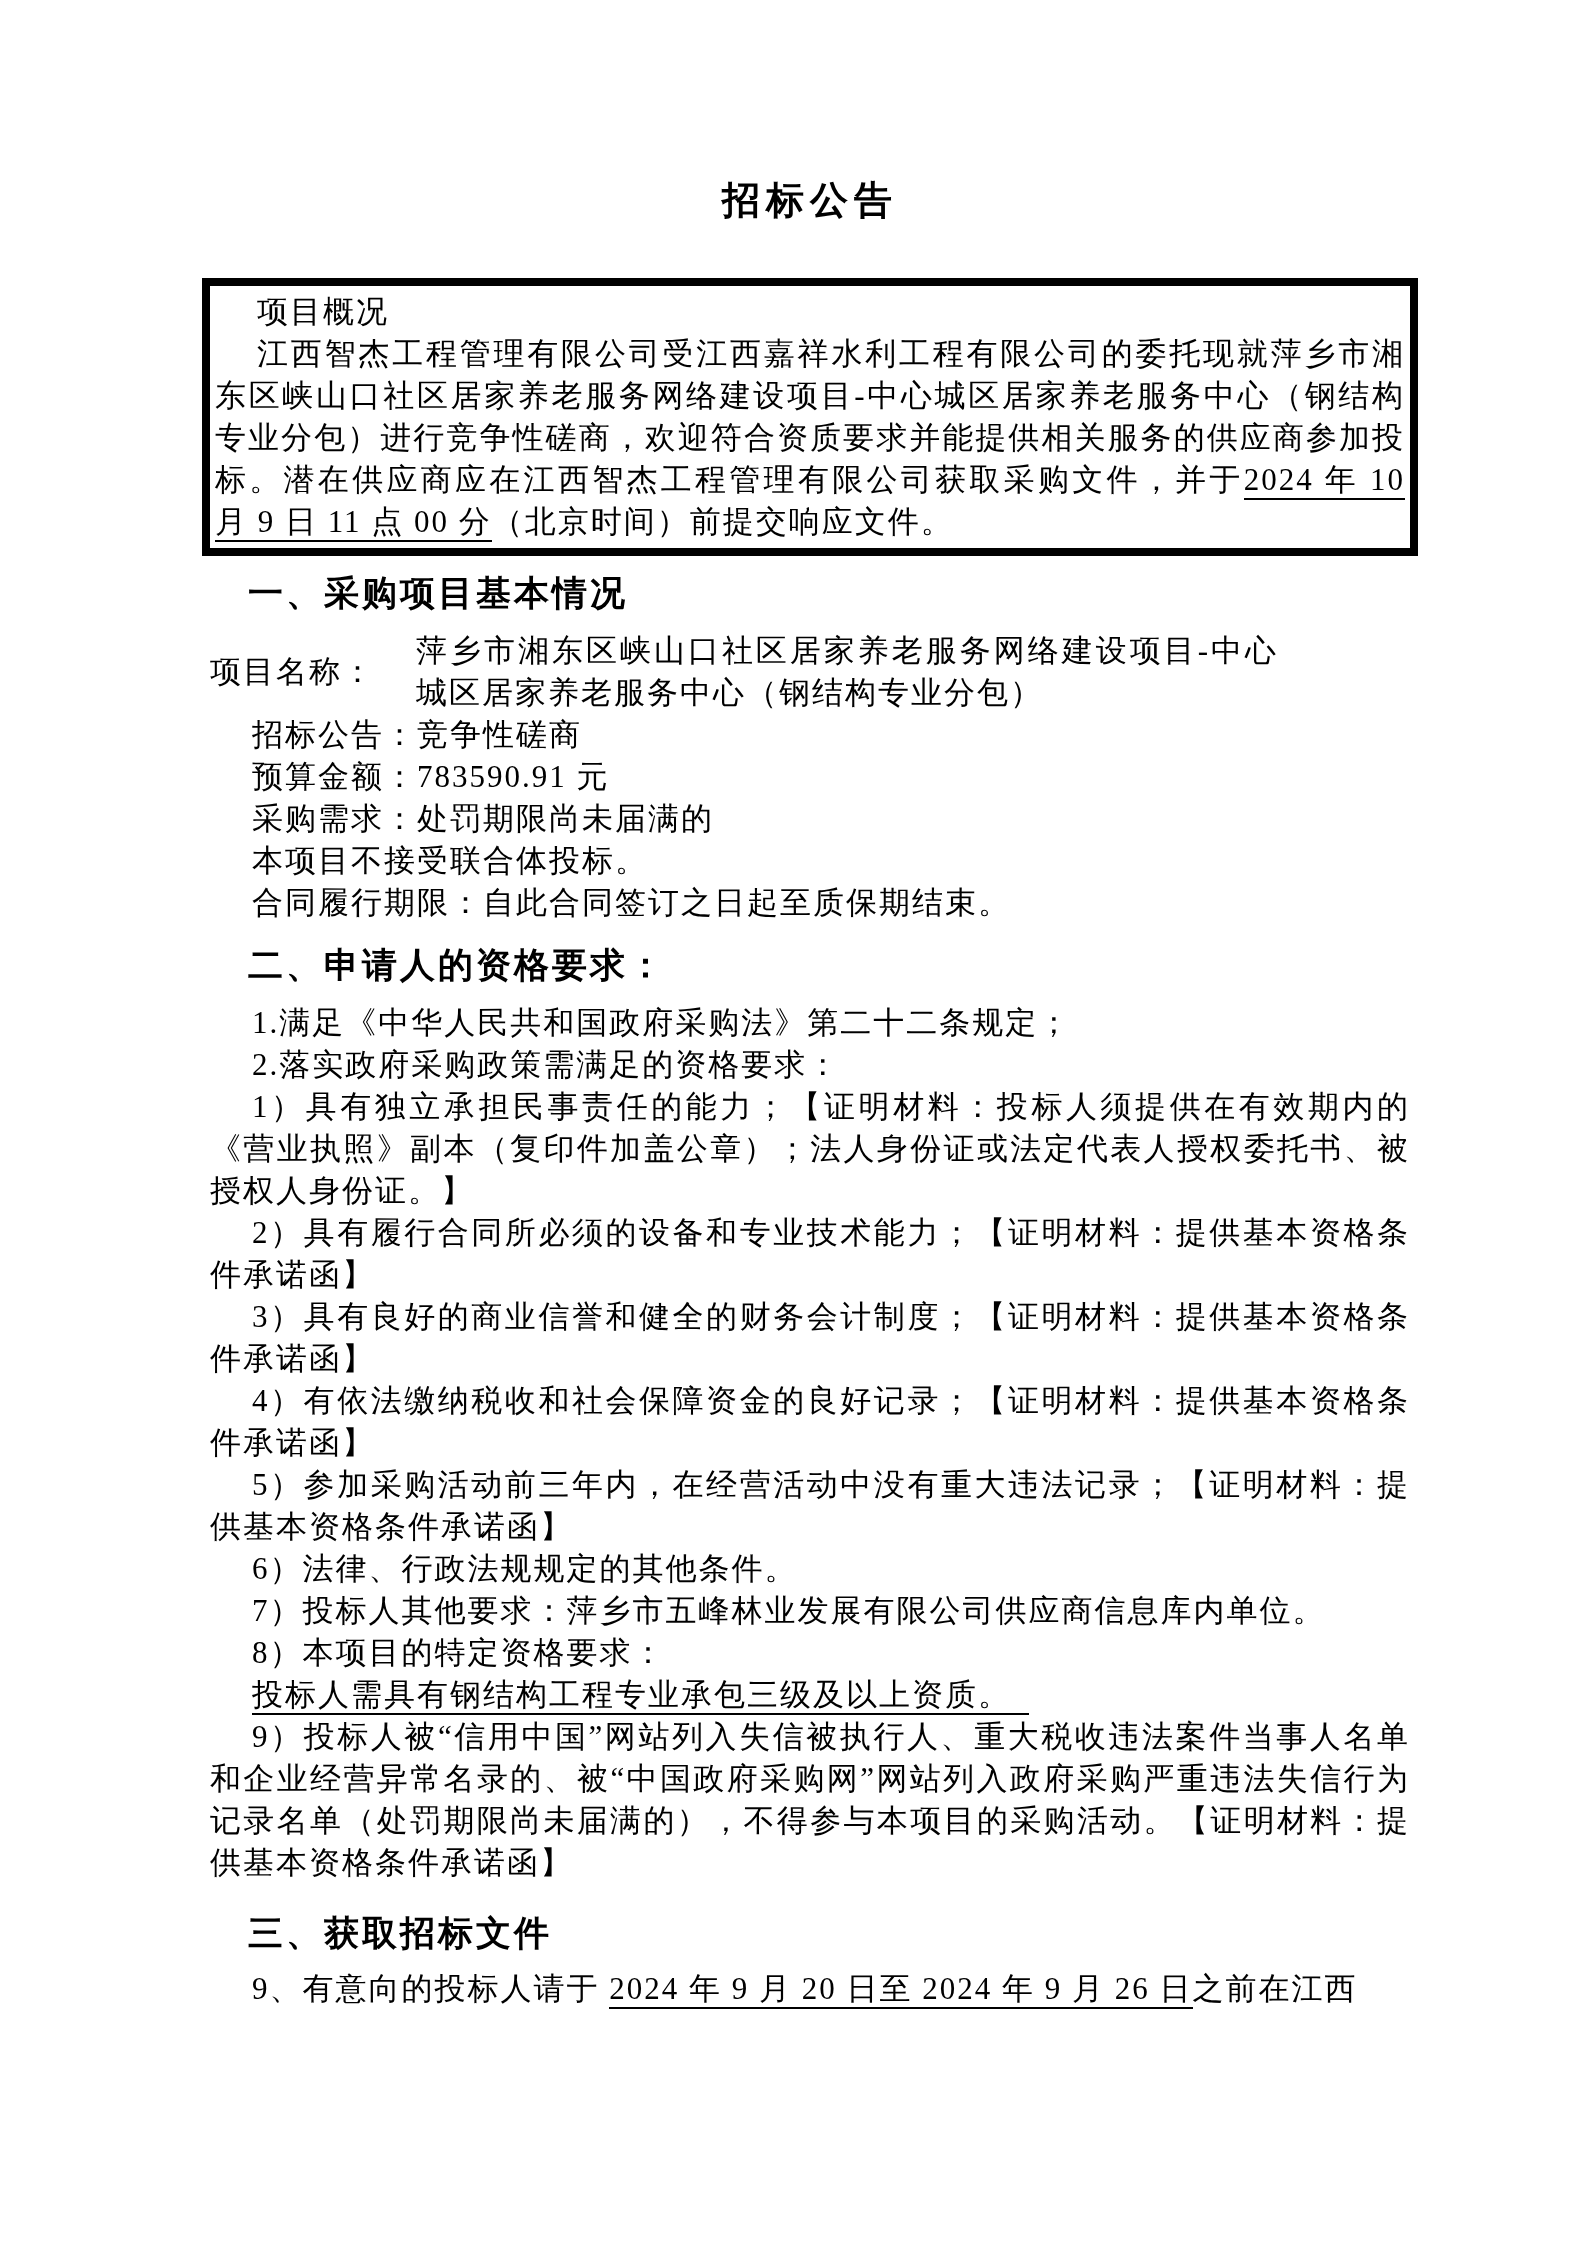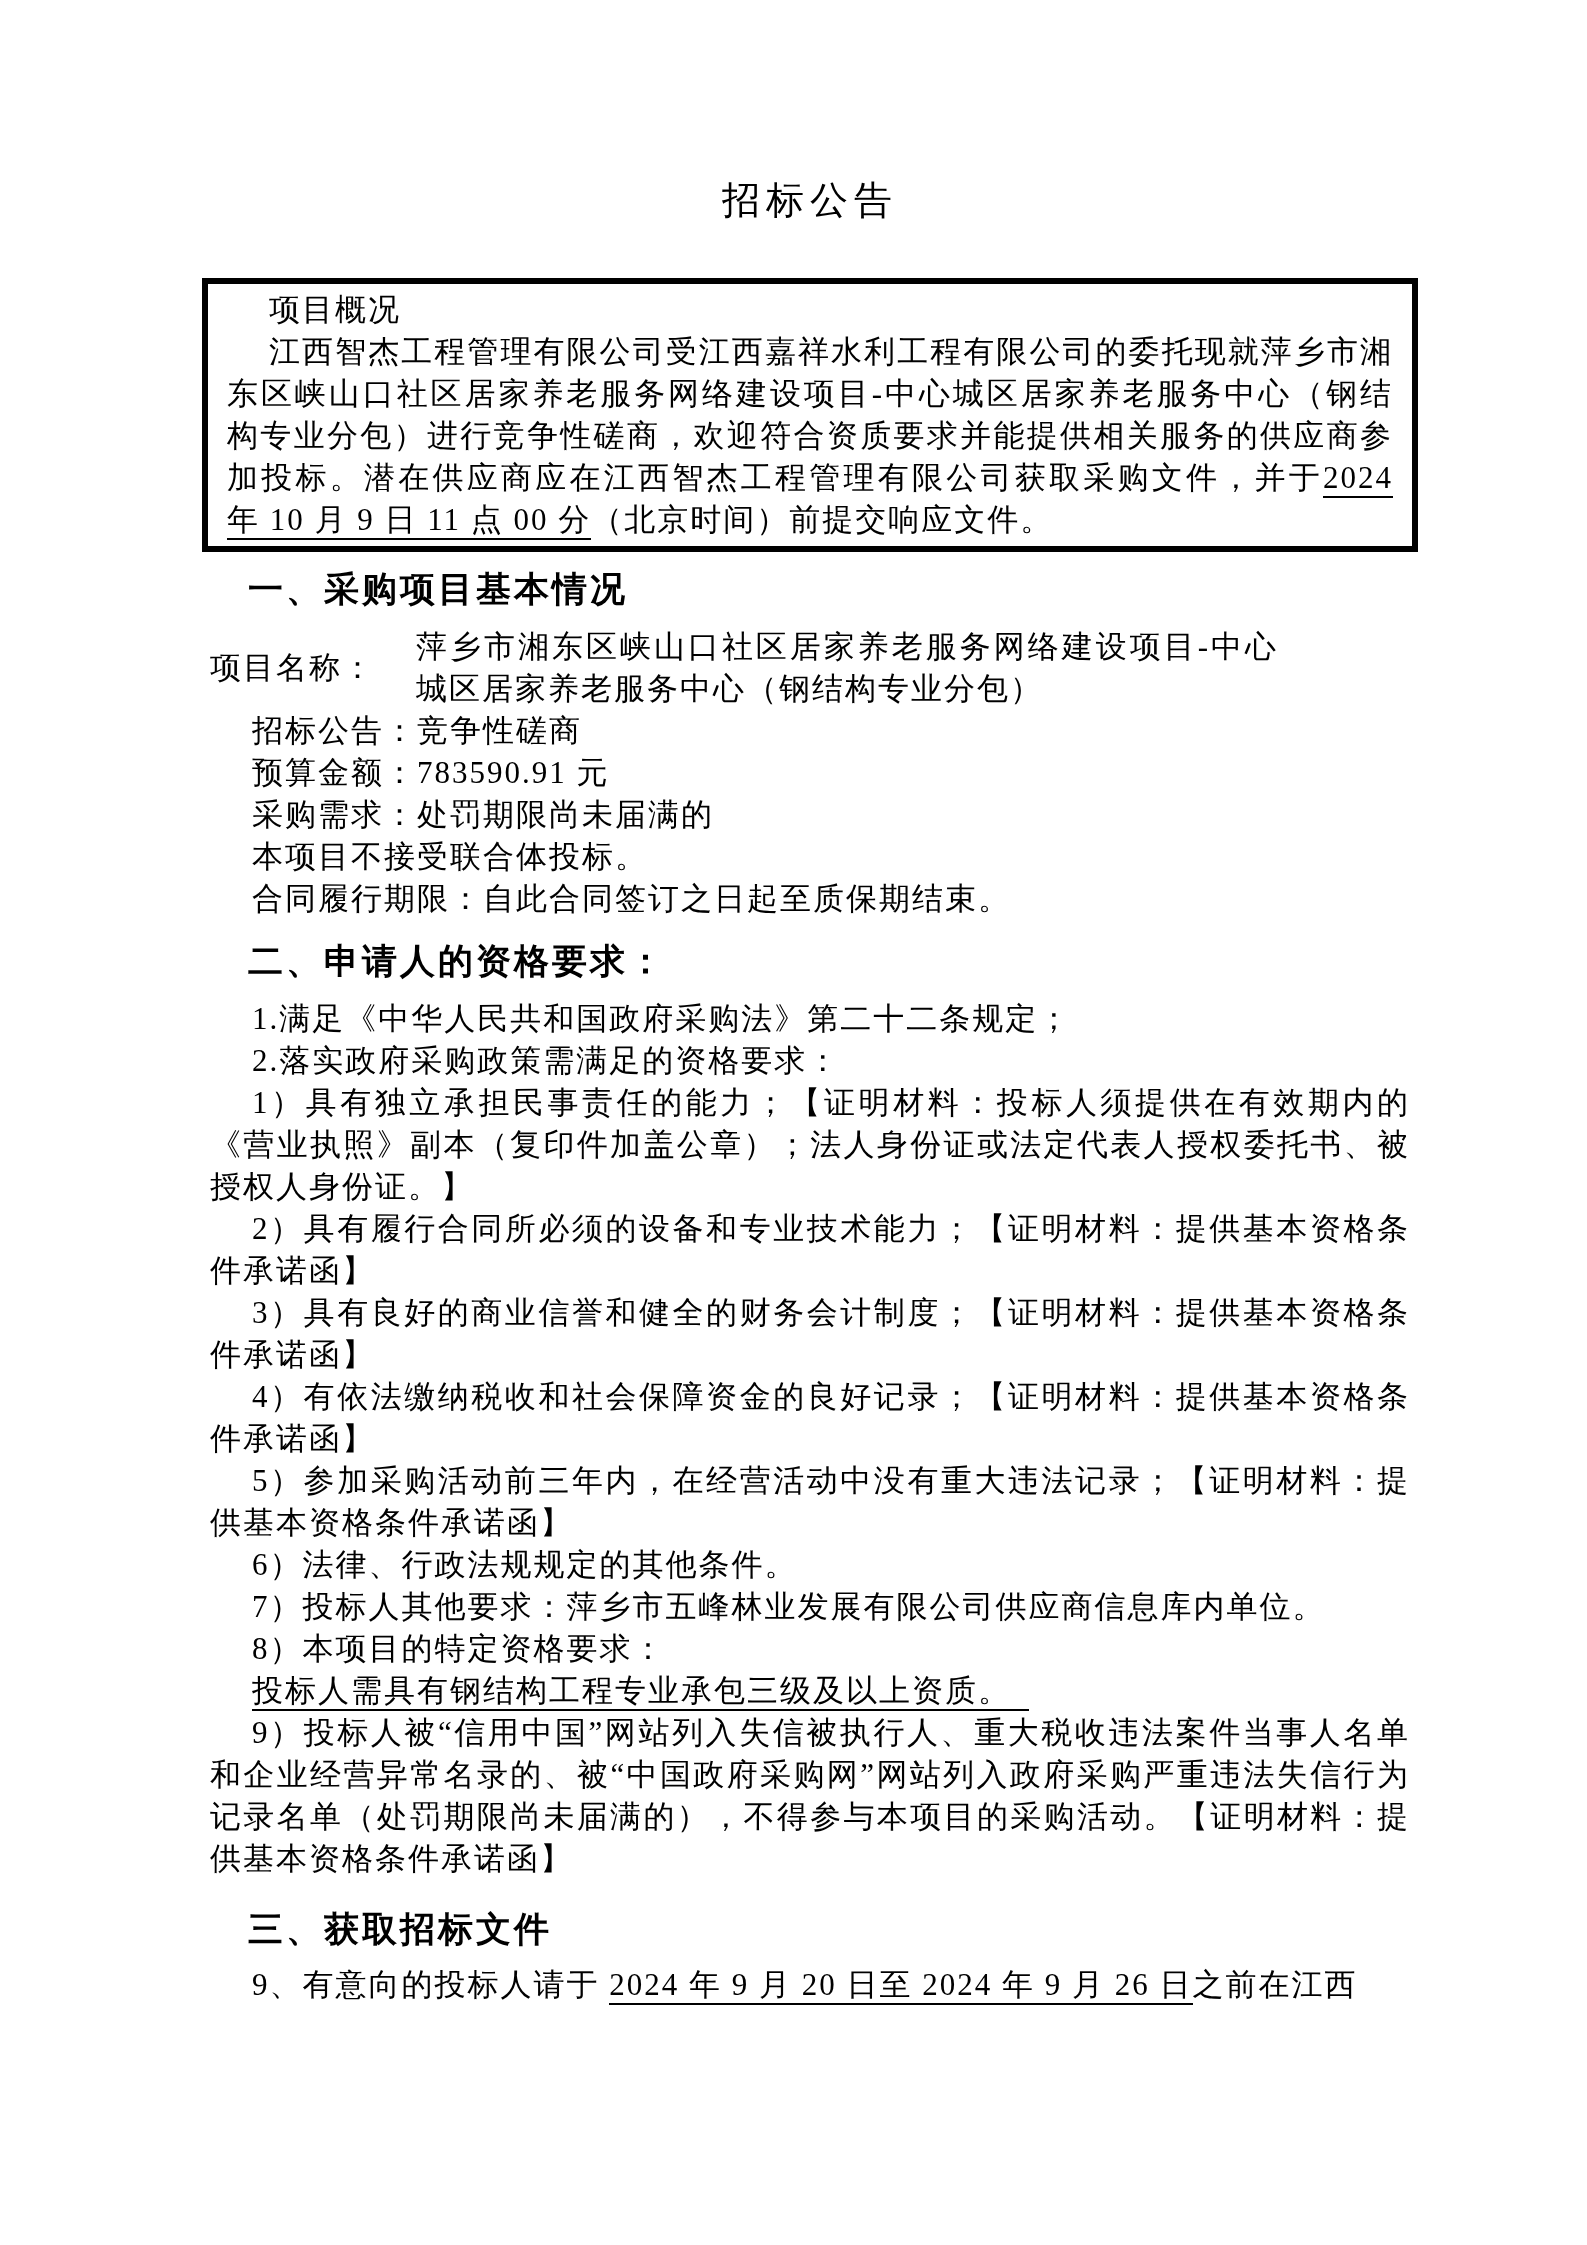--- a/index.html
+++ b/index.html
@@ -16,28 +16,28 @@
     font-size: 31px;
     letter-spacing: 2px;
   }
   .content {
     margin: 0 177px 0 210px; 
   }
   .doc-title {
     margin: 178px 0 0 0;
     text-align: center;
     font-size: 38px;
-    font-weight: 400;
+    font-weight: 700;
     line-height: 44px;
     letter-spacing: 6px;
   }
   .overview-box {
     margin: 56px -8px 0 -8px;
-    border: 6px solid #000000;
-    padding: 5px 19px;
+    border: 8px solid #000000;
+    padding: 5px 5px;
   }
   p {
     margin: 0;
     line-height: 42px;
   }
   .indent { text-indent: 42px; }
   .justify { text-align: justify; }
   .u {
     border-bottom: 2px solid #000;
     padding-bottom: 1px;

